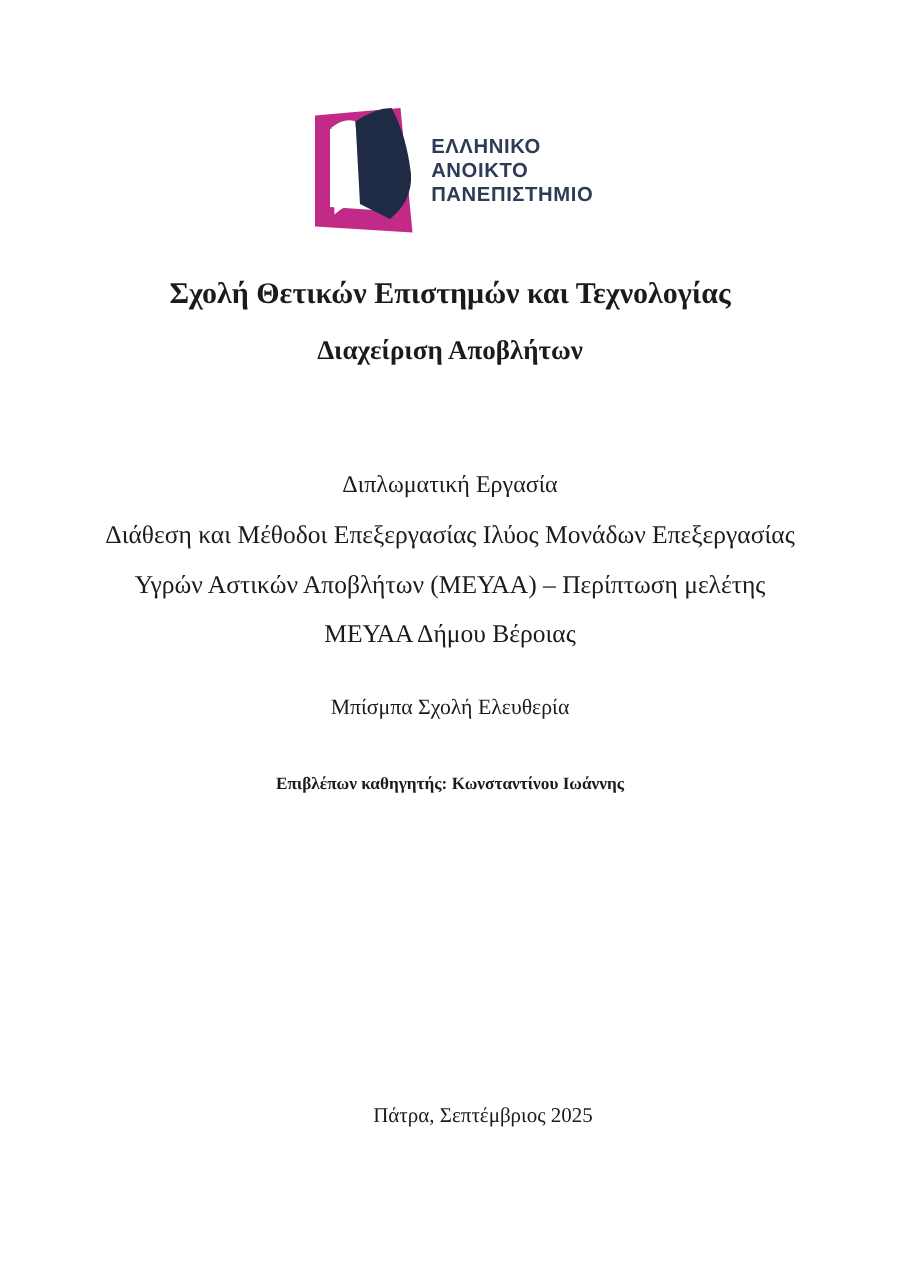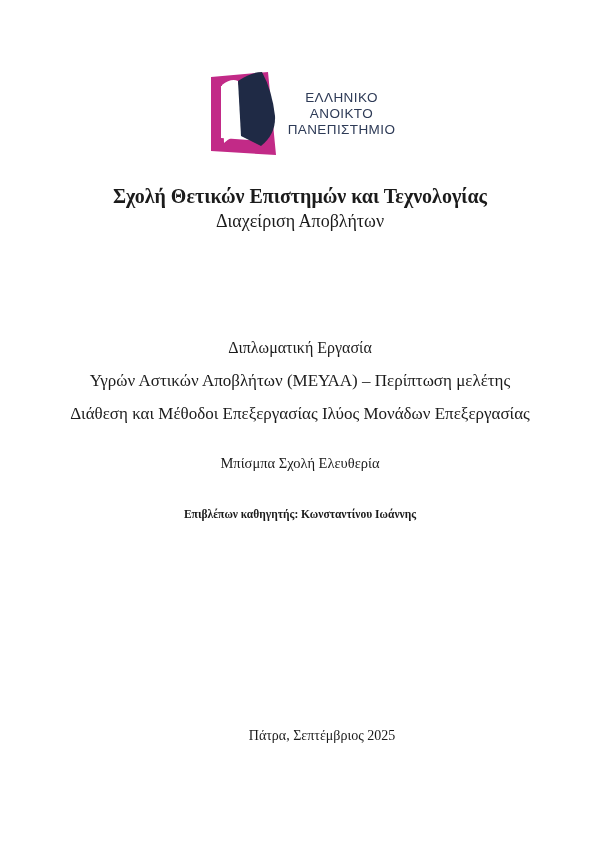--- a/index.html
+++ b/index.html
@@ -17,30 +17,30 @@
   .logo-row {
     padding-top:72px;
     display:flex;
     justify-content:center;
     align-items:center;
     gap:9px;
   }
   .logo-mark { width:74px; height:84px; flex:0 0 auto; }
   .logo-text {
     font-family:"Liberation Sans", sans-serif;
-    font-weight:400;
+    font-weight:700;
     font-size:13.5px;
     line-height:16px;
     letter-spacing:0.4px;
     color:#2e3b57;
-    text-align:center;
+    text-align:left;
   }
   .school-line  { margin-top:27px; font-size:20px;  line-height:26px; font-weight:700; }
-  .program-line { margin-top:0; font-size:18px;  line-height:24px; font-weight:400; }
-  .thesis-type  { margin-top:104px; font-size:16px;  line-height:22px; }
+  .program-line { margin-top:12px; font-size:18px;  line-height:24px; font-weight:700; }
+  .thesis-type  { margin-top:68px; font-size:16px;  line-height:22px; }
   .thesis-title { margin-top:5px;  font-size:17px;  line-height:33px; font-weight:400; }
   .author-line  { margin-top:24px; font-size:14.5px;line-height:19px; }
   .supervisor-line { margin-top:34px; font-size:11.5px; line-height:15px;font-weight:bold; }
   .date-line    { margin-top:204px; font-size:14px; line-height:19px;padding-left:44px; }
 </style>
 </head>
 <body>
 
 <div class="page">
 
@@ -57,22 +57,23 @@
     </div>
   </div>
 
   <div class="school-line">Σχολή Θετικών Επιστημών και Τεχνολογίας</div>
 
   <div class="program-line">Διαχείριση Αποβλήτων</div>
 
   <div class="thesis-type">Διπλωματική Εργασία</div>
 
   <div class="thesis-title">
+    <div>Διάθεση και Μέθοδοι Επεξεργασίας Ιλύος Μονάδων Επεξεργασίας</div>
     <div>Υγρών Αστικών Αποβλήτων (ΜΕΥΑΑ) – Περίπτωση μελέτης</div>
-    <div>Διάθεση και Μέθοδοι Επεξεργασίας Ιλύος Μονάδων Επεξεργασίας</div>
+    <div>ΜΕΥΑΑ Δήμου Βέροιας</div>
   </div>
 
   <div class="author-line">Μπίσμπα Σχολή Ελευθερία</div>
 
   <div class="supervisor-line">Επιβλέπων καθηγητής: Κωνσταντίνου Ιωάννης</div>
 
   <div class="date-line">Πάτρα, Σεπτέμβριος 2025</div>
 
 </div>
 

